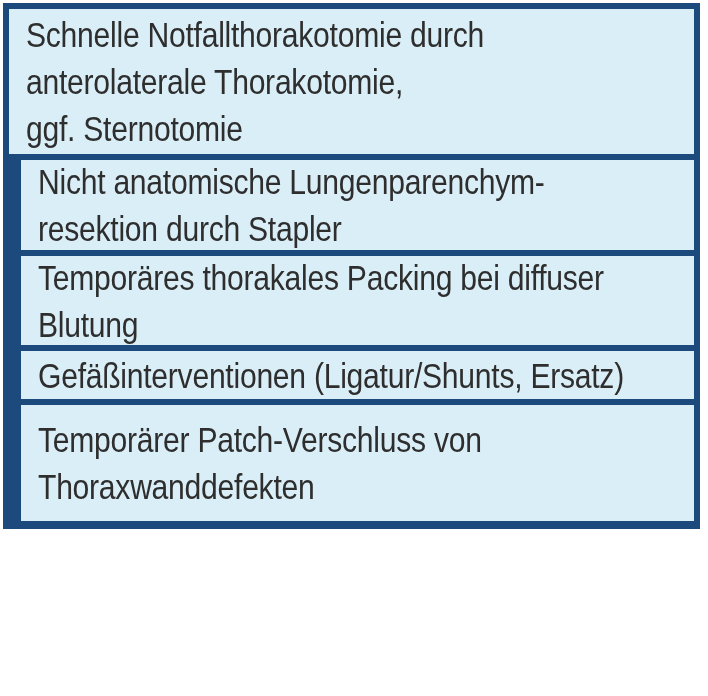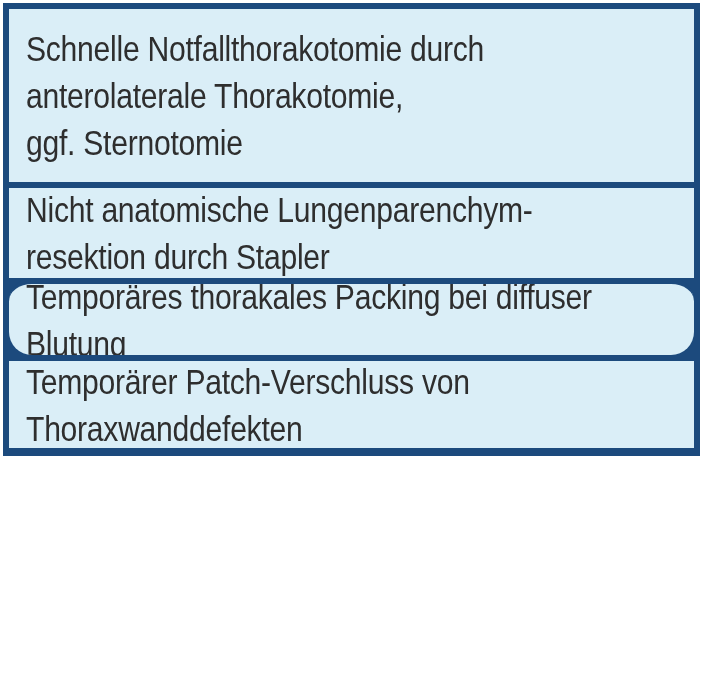--- a/index.html
+++ b/index.html
@@ -25,28 +25,29 @@
     box-sizing: border-box;
     background: #daeef7;
     display: flex;
     flex-direction: column;
     justify-content: center;
     padding: 2px 8px 2px 17px;
     overflow: hidden;
   }
   .cell + .cell {
     border-top: 6px solid #1c4a7d;
+    margin-left: 12px;
   }
-  .h3 { height: 173px; }
+  .h3 { height: 145px; }
   .h2a { height: 96px; }
   .h1a { height: 54px; }
   .h2b { height: 94px; }
-  .h2c { height: 77px; border-radius: 23px; }
+  .h2c { height: 95px; }
   .h1b { height: 54px; }
-  .h2d { height: 93px; }
+  .h2d { height: 122px; }
   .line {
     color: #2e2e2e;
     font-size: 35px;
     line-height: 47px;
     white-space: nowrap;
     transform: scaleX(0.86);
     transform-origin: 0 50%;
     letter-spacing: -0.3px;
   }
 </style>
@@ -66,19 +67,22 @@
     <div class="line">resektion durch Stapler</div>
   </div>
 
 
 
   <div class="cell h2c">
     <div class="line">Temporäres thorakales Packing bei diffuser</div>
     <div class="line">Blutung</div>
   </div>
 
+  <div class="cell h1b">
+    <div class="line">Gefäßinterventionen (Ligatur/Shunts, Ersatz)</div>
+  </div>
 
   <div class="cell h2d">
     <div class="line">Temporärer Patch-Verschluss von</div>
     <div class="line">Thoraxwanddefekten</div>
   </div>
 
 </div>
 
 </body></html>

